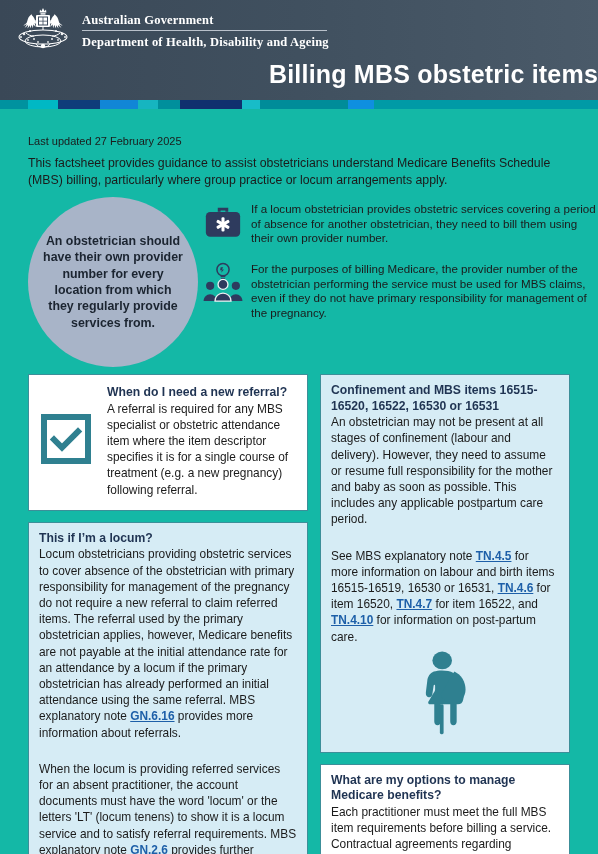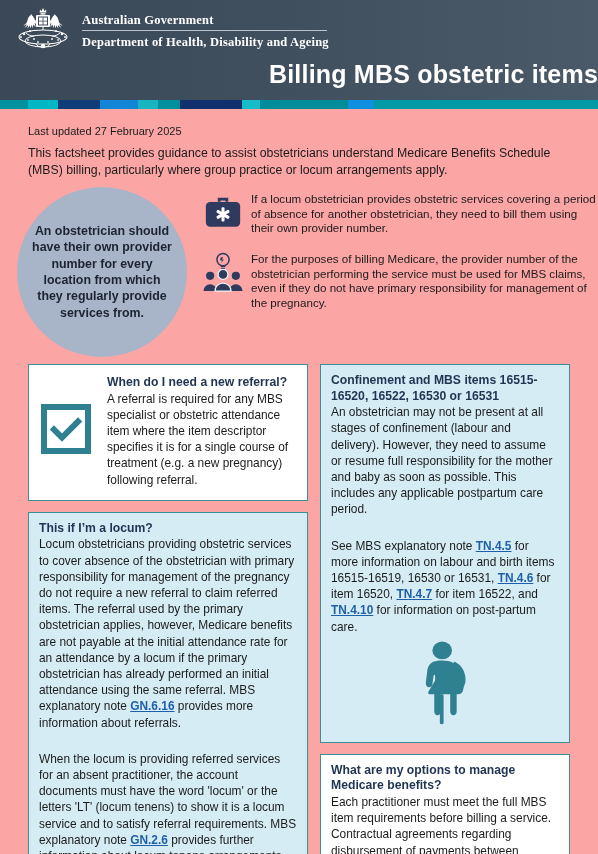--- a/index.html
+++ b/index.html
@@ -6,21 +6,21 @@
   html, body {
     width: 598px;
     height: 854px;
     background: #f2f2f2;
     font-family: "Liberation Sans", sans-serif;
   }
   .page {
     position: relative;
     width: 598px;
     height: 854px;
-    background: #fca5a5;
+    background: #14b8a6;
     overflow: hidden;
   }
 
   
   .header {
     position: relative;
     height: 100px;
     background: #3c4a5c;
     background: linear-gradient(90deg,#3a4857 0%, #40505f 50%, #4a5a69 100%);
   }
@@ -63,42 +63,42 @@
   
   .strip {
     position: relative;
     height: 9px;
     background: #00929f;
     display: flex;
   }
   .strip i { display: block; height: 100%; }
 
   
-  .body-wrap { padding: 16px 28px 0 28px; }
+  .body-wrap { padding: 26px 28px 0 28px; }
   .updated {
     font-size: 11px;
     color: #1b1b1b;
     margin-bottom: 8px;
   }
   .intro {
     font-size: 12.3px;
     color: #1b1b1b;
     line-height: 16.5px;
     max-width: 540px;
   }
 
   
   .hero {
     position: relative;
     height: 180px;
     margin-top: 6px;
   }
   .circle {
     position: absolute;
-    left: 17px;
+    left: 28px;
     top: 3px;
     width: 170px;
     height: 170px;
     border-radius: 50%;
     background: #a8b4c8;
     display: flex;
     align-items: center;
     justify-content: center;
     text-align: center;
   }

